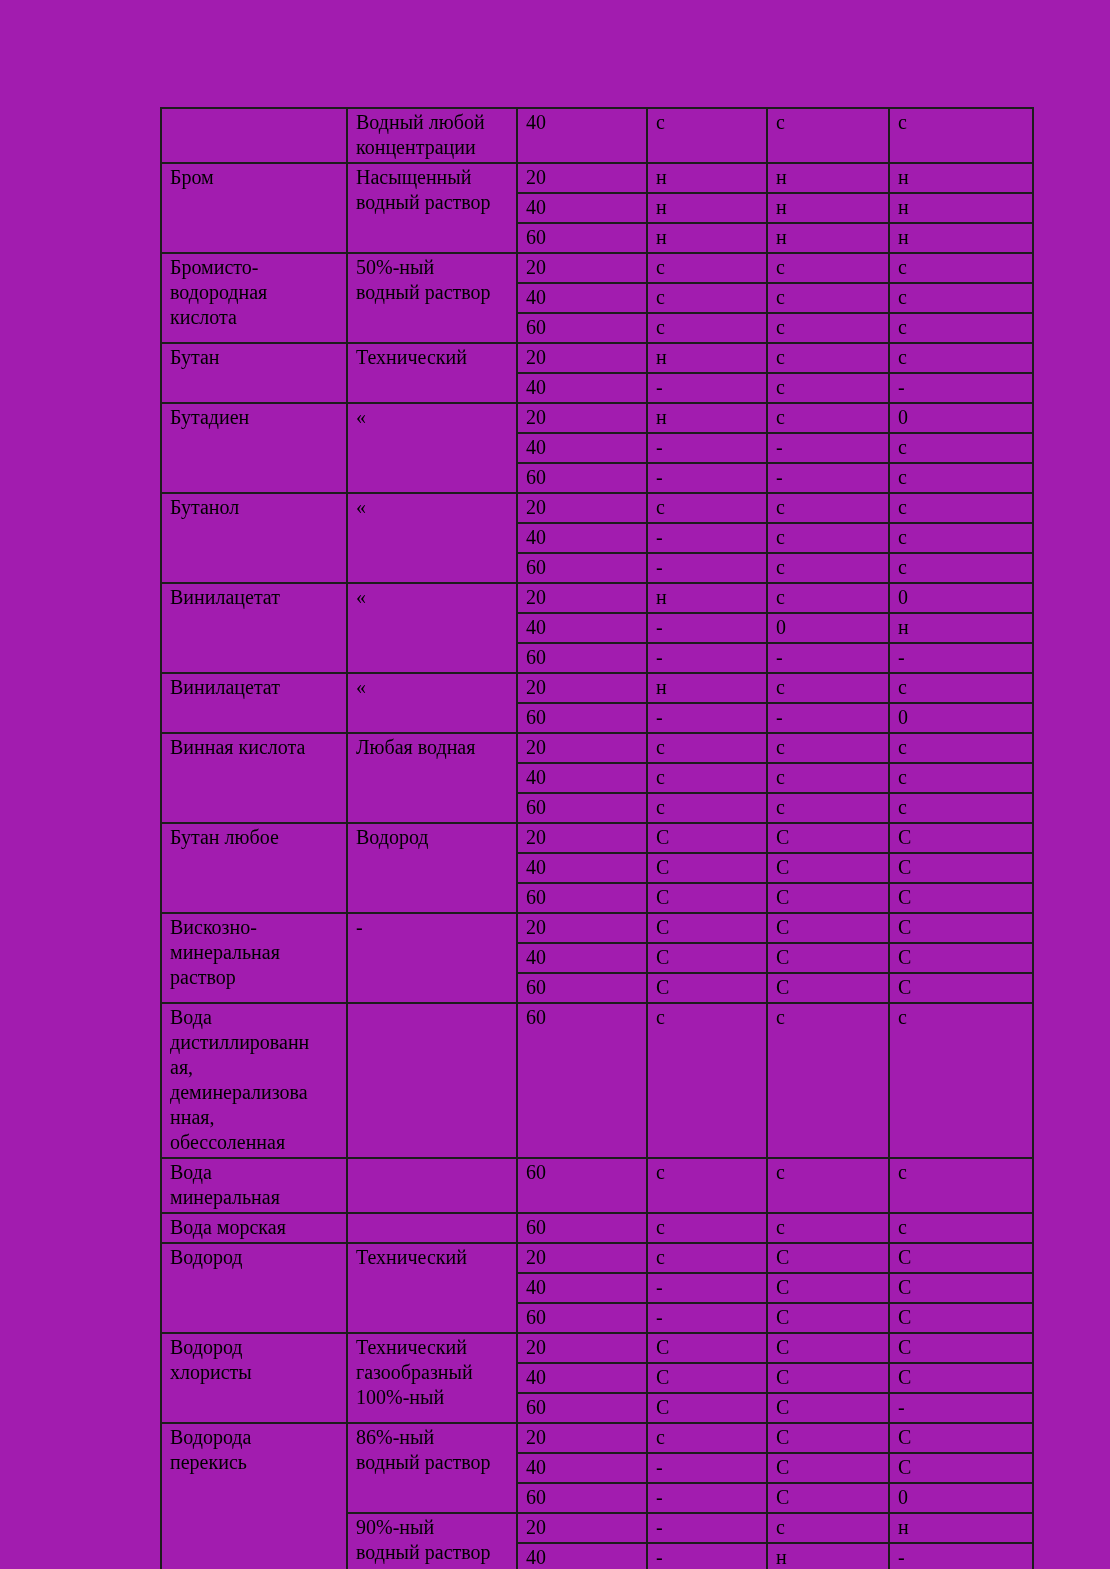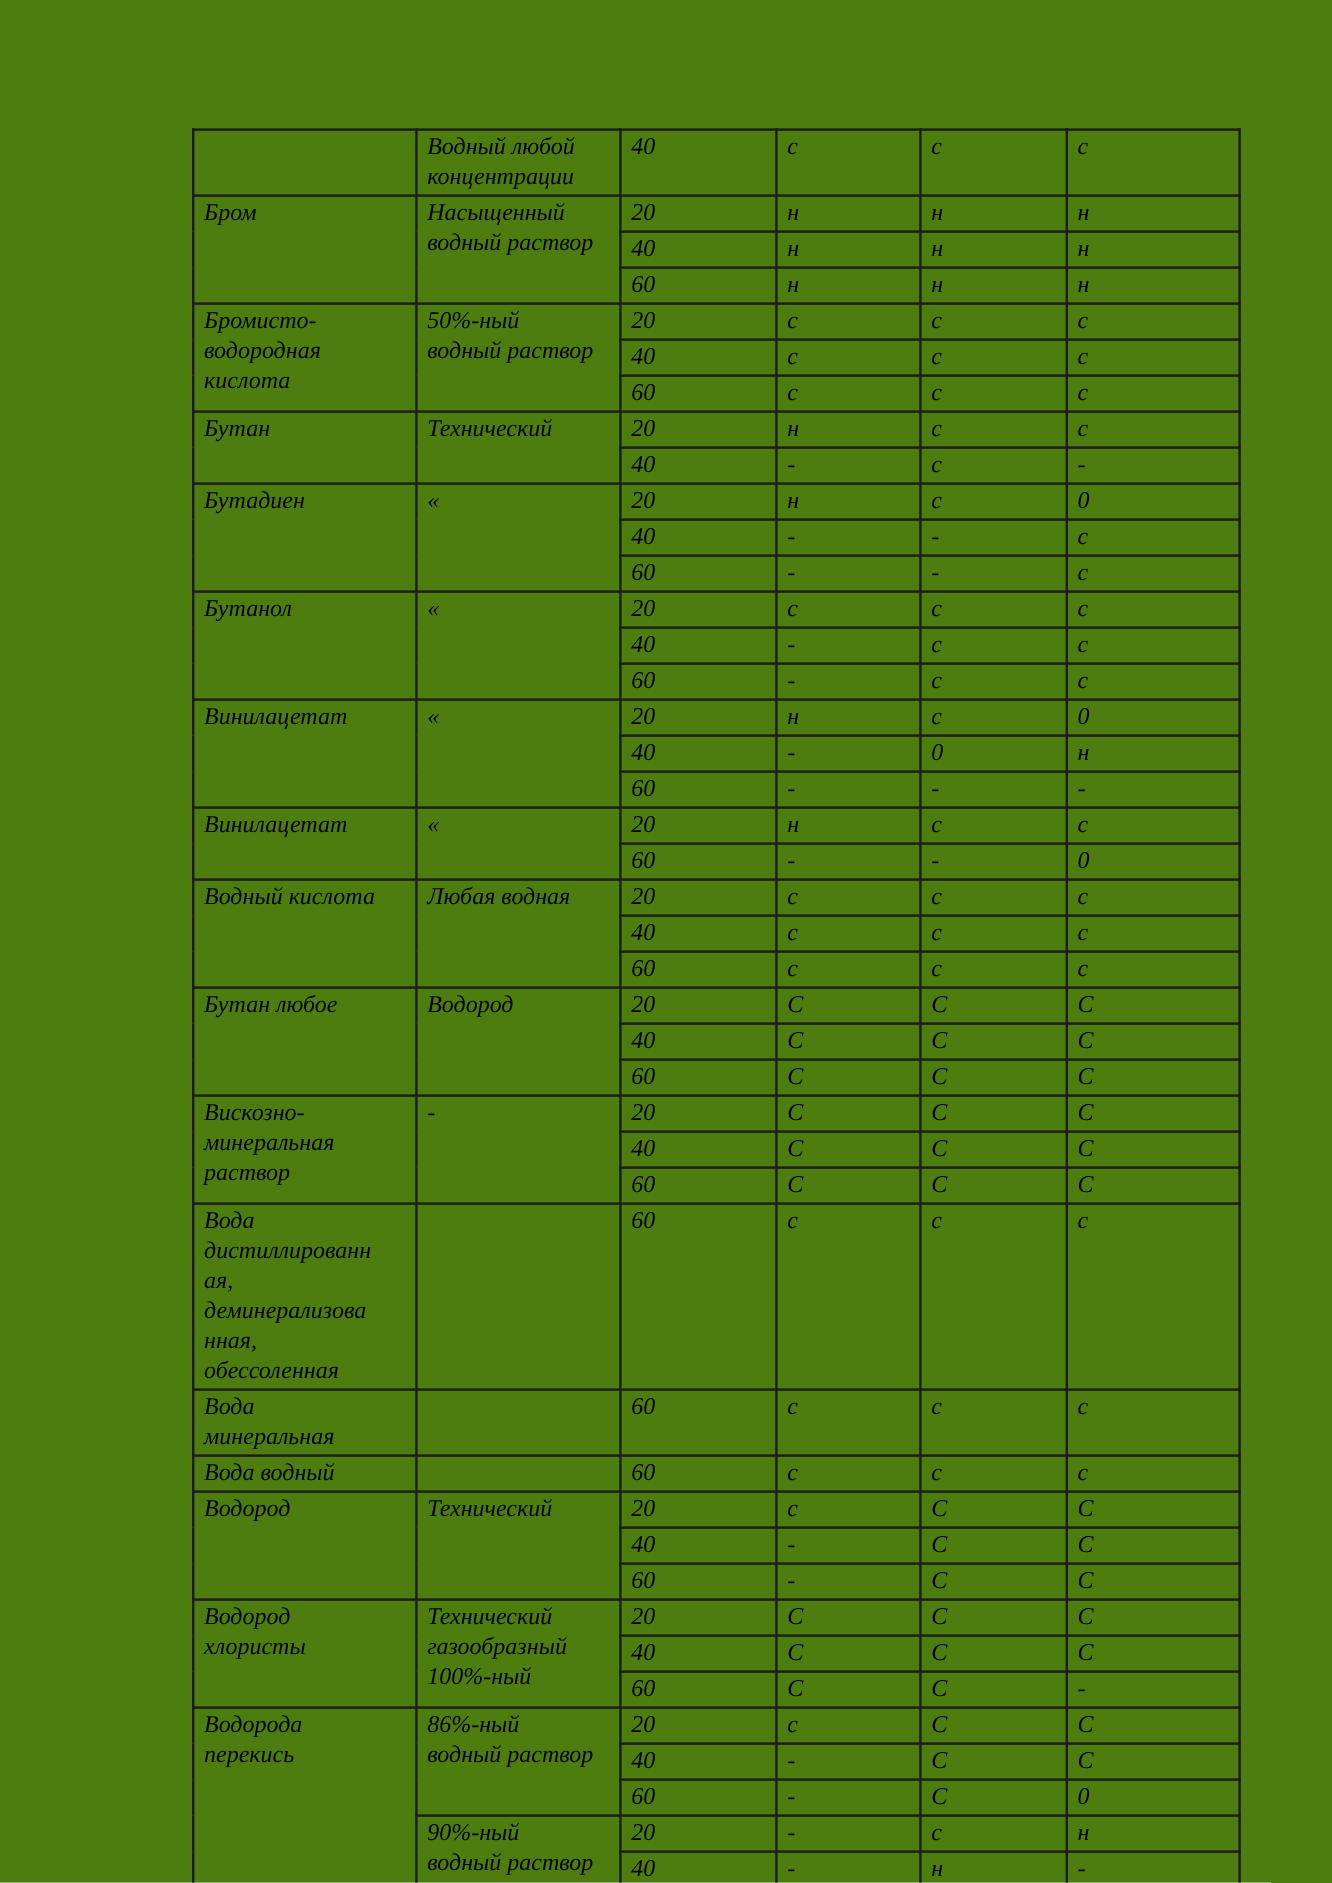--- a/index.html
+++ b/index.html
@@ -4,23 +4,22 @@
 <style>
   html, body {
     margin: 0;
     padding: 0;
     background: #ffffff;
   }
   .page {
     position: relative;
     width: 1110px;
     height: 1569px;
-    background: #4d7c0f;
+    background: #a21caf;
     overflow: hidden;
-    font-style: italic;
   }
   table.chem-table {
     position: absolute;
     left: 160px;
     top: 107px;
     width: 872px;
     border-collapse: collapse;
     table-layout: fixed;
     font-family: "Liberation Serif", "DejaVu Serif", serif;
     font-size: 20px;
@@ -189,21 +188,21 @@
           <td>с</td>
           <td>с</td>
         </tr>
         <tr>
           <td>60</td>
           <td>-</td>
           <td>-</td>
           <td>0</td>
         </tr>
         <tr>
-          <td rowspan="3">Водный кислота</td>
+          <td rowspan="3">Винная кислота</td>
           <td rowspan="3">Любая водная</td>
           <td>20</td>
           <td>с</td>
           <td>с</td>
           <td>с</td>
         </tr>
         <tr>
           <td>40</td>
           <td>с</td>
           <td>с</td>
@@ -273,21 +272,21 @@
         <tr>
           <td rowspan="1">Вода
 минеральная</td>
           <td rowspan="1"></td>
           <td>60</td>
           <td>с</td>
           <td>с</td>
           <td>с</td>
         </tr>
         <tr>
-          <td rowspan="1">Вода водный</td>
+          <td rowspan="1">Вода морская</td>
           <td rowspan="1"></td>
           <td>60</td>
           <td>с</td>
           <td>с</td>
           <td>с</td>
         </tr>
         <tr>
           <td rowspan="3">Водород</td>
           <td rowspan="3">Технический</td>
           <td>20</td>

